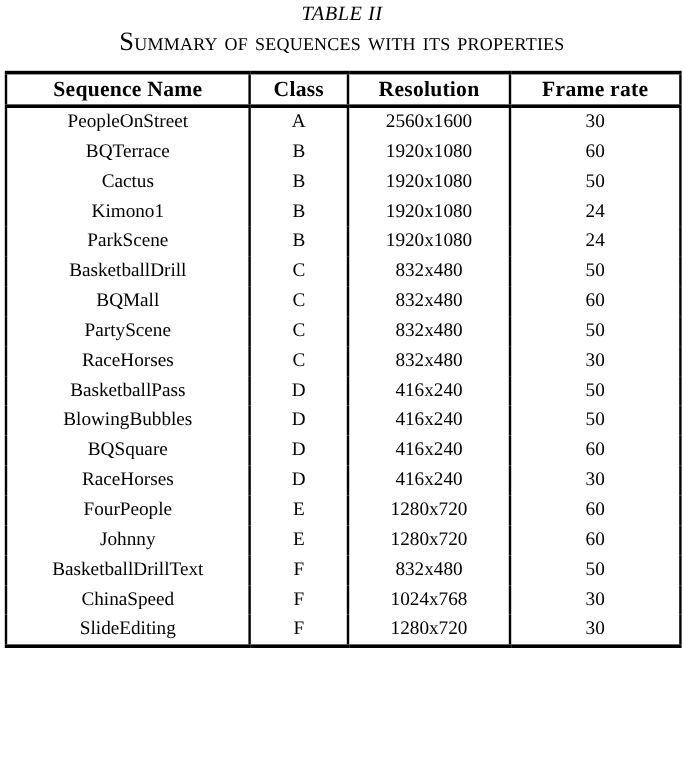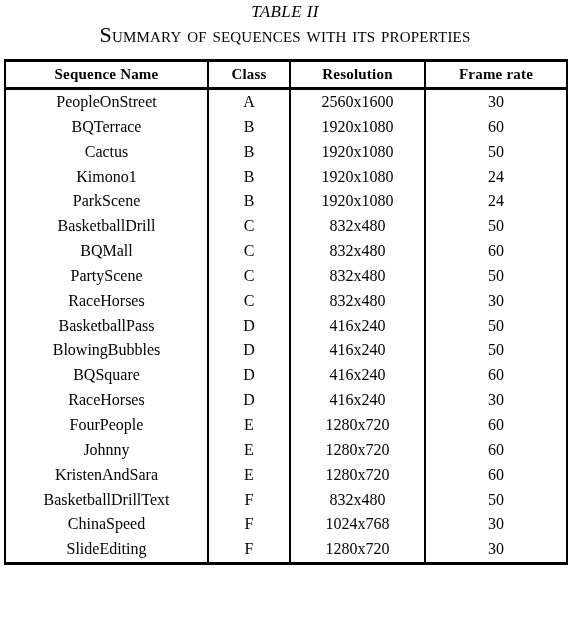--- a/index.html
+++ b/index.html
@@ -64,21 +64,21 @@
   }
 
   
   col.c-name { width: 203px; }
   col.c-class { width: 82px; }
   col.c-res { width: 135px; }
   col.c-fps { width: 142px; }
 
   thead th {
     font-weight: bold;
-    font-size: 15px;
+    font-size: 18px;
     height: 25px;
     line-height: 25px;
     letter-spacing: 0.2px;
   }
 
   
   thead tr.header-row th {
     border-top: 3px solid #000;
     border-bottom: 3px solid #000;
   }
@@ -209,26 +209,20 @@
             <td>1280x720</td>
             <td>60</td>
           </tr>
           <tr>
             <td>Johnny</td>
             <td>E</td>
             <td>1280x720</td>
             <td>60</td>
           </tr>
           <tr>
-            <td>KristenAndSara</td>
-            <td>E</td>
-            <td>1280x720</td>
-            <td>60</td>
-          </tr>
-          <tr>
             <td>BasketballDrillText</td>
             <td>F</td>
             <td>832x480</td>
             <td>50</td>
           </tr>
           <tr>
             <td>ChinaSpeed</td>
             <td>F</td>
             <td>1024x768</td>
             <td>30</td>

